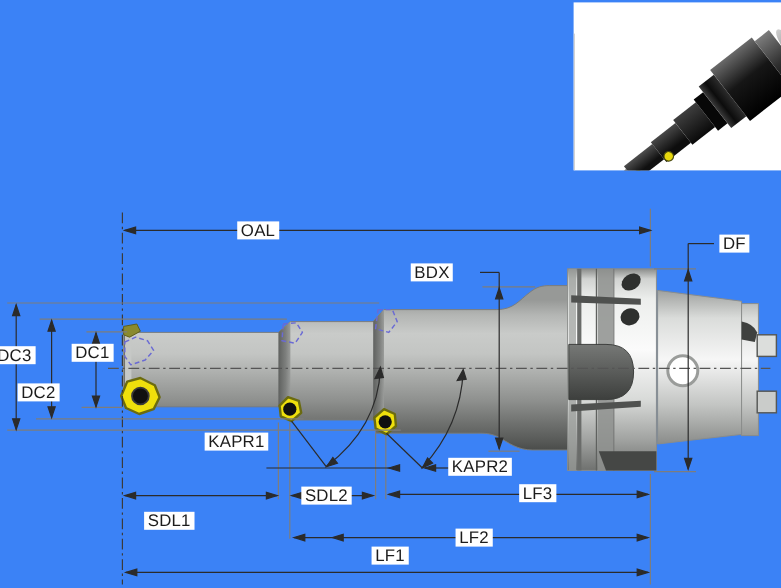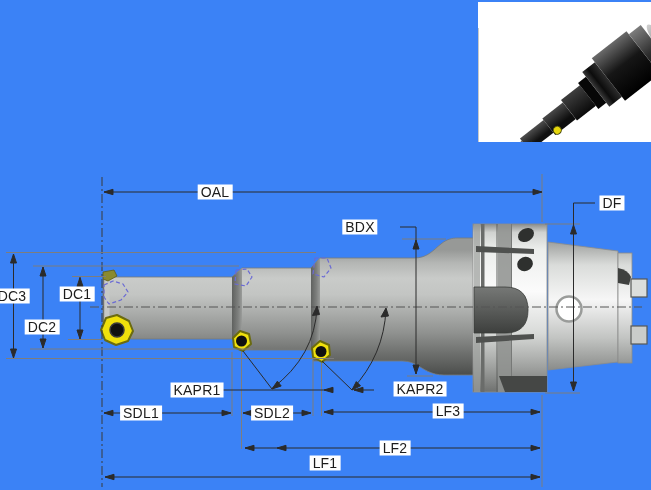--- a/index.html
+++ b/index.html
@@ -222,21 +222,21 @@
       <polygon points="386,308 381,317 388.5,316"></polygon>
       <polygon points="352,390 360.5,385.8 356.3,381.6"></polygon>
     </g>
   </svg>
 
   <div class="lbl" style="left:215px;top:192px">OAL</div>
   <div class="lbl" style="left:612px;top:203px">DF</div>
   <div class="lbl" style="left:360px;top:227px">BDX</div>
   <div class="lbl" style="left:12px;top:296px">DC3</div>
   <div class="lbl" style="left:77px;top:294px">DC1</div>
-  <div class="lbl" style="left:42px;top:327px">DC2</div>
-  <div class="lbl" style="left:197px;top:390px">KAPR1</div>
-  <div class="lbl" style="left:420px;top:389px">KAPR2</div>
-  <div class="lbl" style="left:141px;top:413px">SDL1</div>
+  <div class="lbl" style="left:32px;top:327px">DC2</div>
+  <div class="lbl" style="left:197px;top:368px">KAPR1</div>
+  <div class="lbl" style="left:400px;top:389px">KAPR2</div>
+  <div class="lbl" style="left:141px;top:434px">SDL1</div>
   <div class="lbl" style="left:272px;top:413px">SDL2</div>
   <div class="lbl" style="left:448px;top:411px">LF3</div>
   <div class="lbl" style="left:395px;top:448px">LF2</div>
   <div class="lbl" style="left:325px;top:463px">LF1</div>
 </div>
 
 </body></html>

